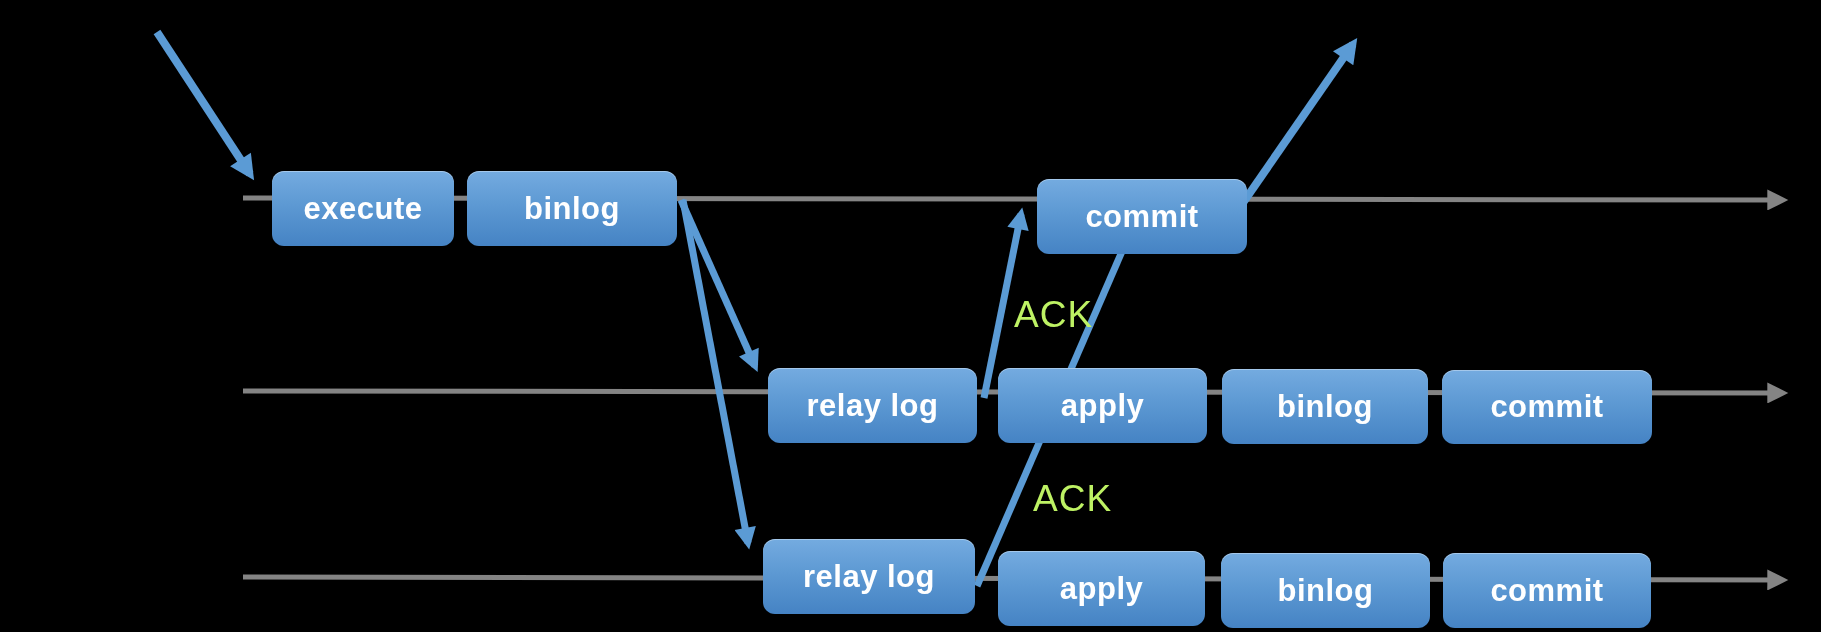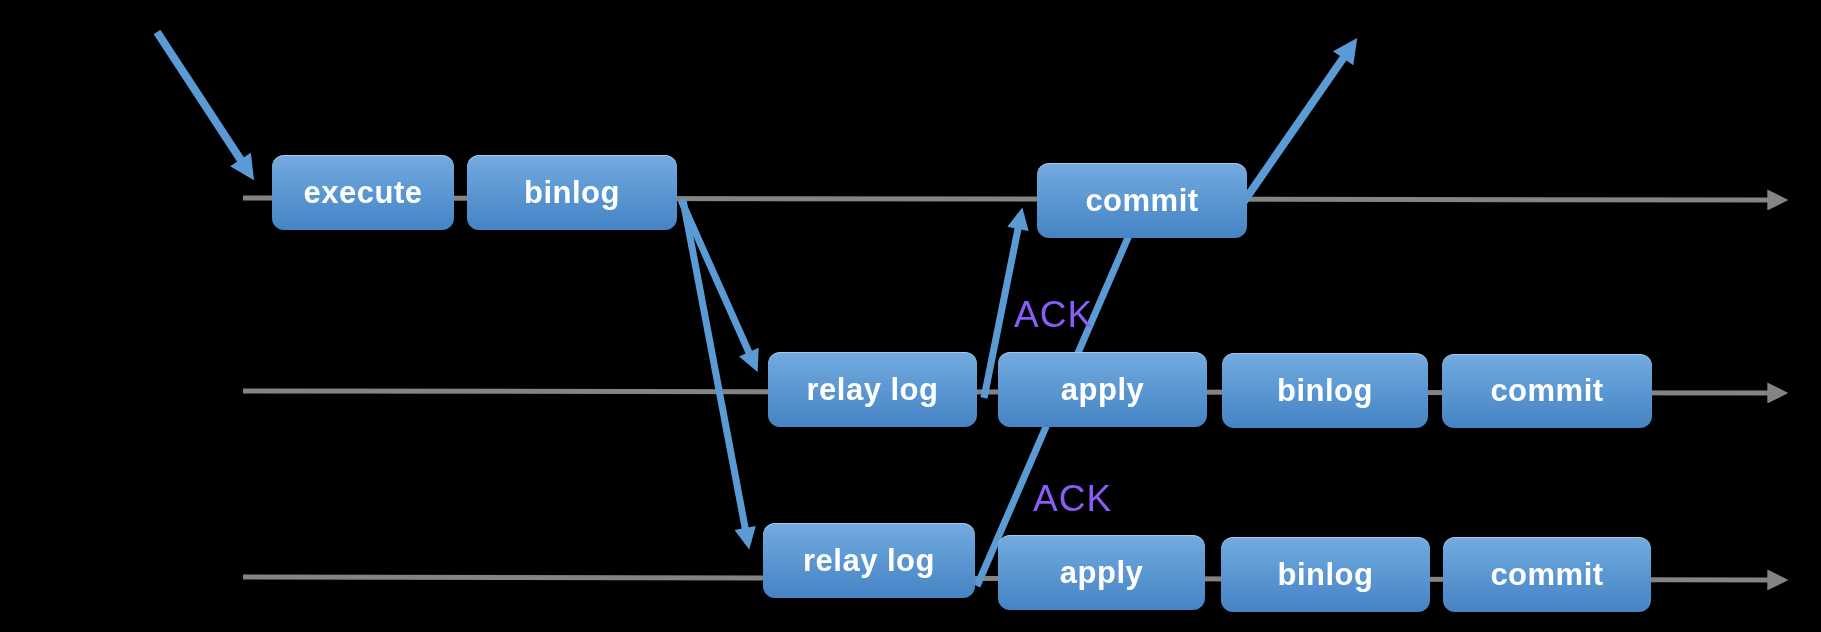--- a/index.html
+++ b/index.html
@@ -26,24 +26,25 @@
     background: linear-gradient(180deg, #74abe0 0%, #5d99d3 45%, #4583c4 100%);
     box-shadow: inset 0 1px 0 rgba(255,255,255,0.35);
     color: #ffffff;
     font-weight: 700;
     font-size: 31px;
     letter-spacing: 0.5px;
     display: flex;
     align-items: center;
     justify-content: center;
     white-space: nowrap;
+    margin-top: 16px;
   }
   .ack-label {
     position: absolute;
-    color: #8b5cf6;
+    color: #bef264;
     font-size: 37px;
     font-weight: 400;
     letter-spacing: 1px;
     line-height: 1;
   }
 </style>
 </head>
 <body>
 
 <div class="canvas">

